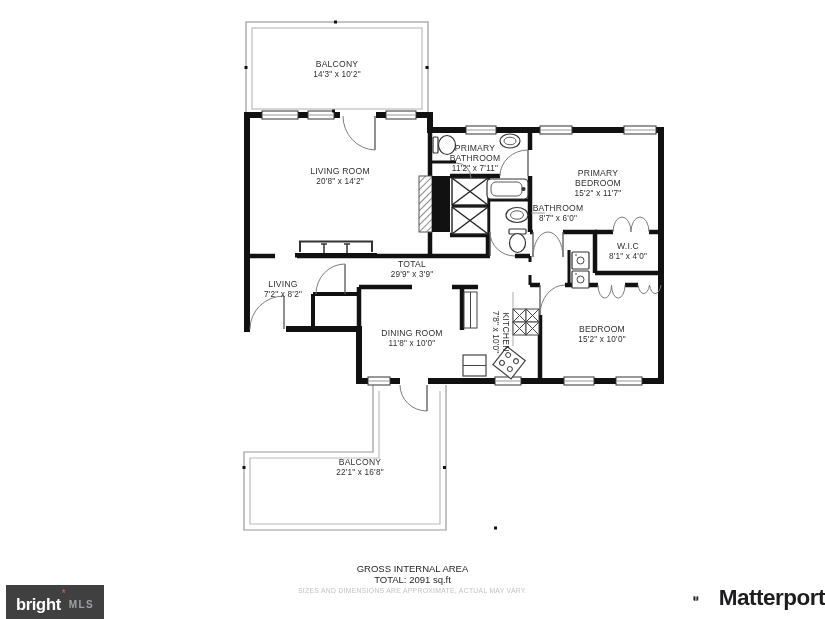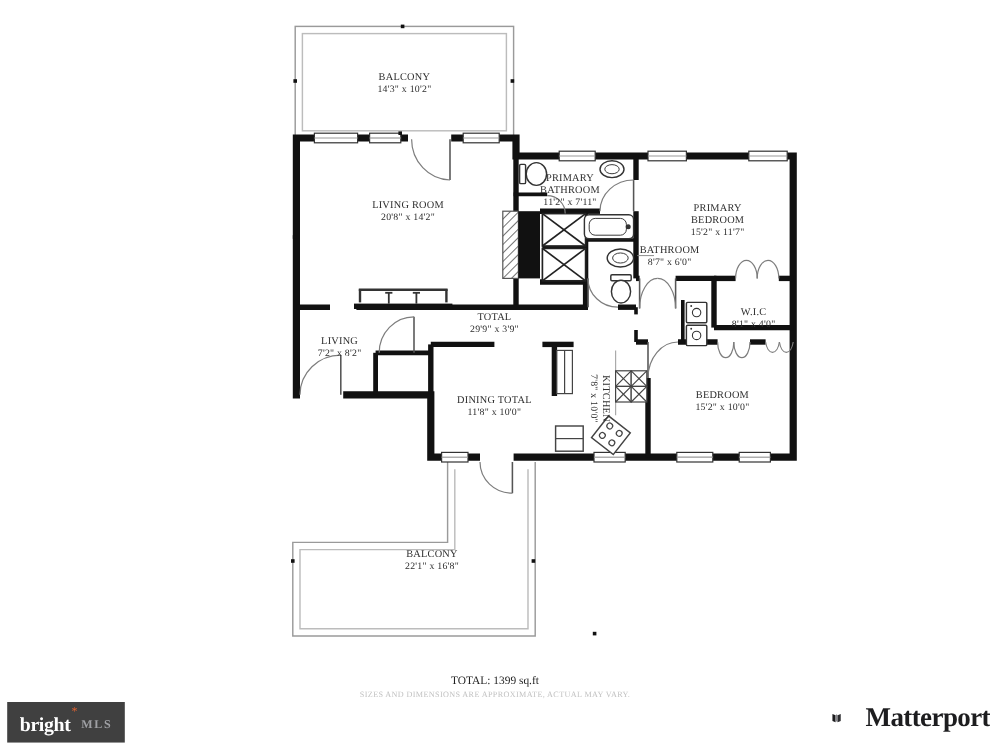--- a/index.html
+++ b/index.html
@@ -1,17 +1,17 @@
 <!DOCTYPE html>
 <html><head>
 <meta charset="utf-8">
 <style>
   html,body{margin:0;padding:0;background:#fff;}
   .stage{position:relative;width:825px;height:619px;background:#fff;overflow:hidden;
-         font-family:Liberation Serif, serif;}
+         font-family:Liberation Sans, sans-serif;}
   .plan-svg{position:absolute;left:0;top:0;}
   .room-label{position:absolute;transform:translate(-50%,-50%);text-align:center;
               color:#2f2f2f;letter-spacing:.2px;}
   .room-label .rname{font-size:8.6px;line-height:10px;white-space:pre-line;}
   .room-label .rdims{font-size:8.2px;line-height:10px;margin-top:1px;white-space:nowrap;}
   .room-label.rot90{transform:translate(-50%,-50%) rotate(90deg);}
   .footer{position:absolute;left:0;right:0;top:563px;text-align:center;color:#1f1f1f;}
   .f-line{font-size:9.5px;line-height:11px;font-weight:400;}
   .f-disclaimer{font-size:6.8px;line-height:9px;color:#c2c2c2;margin-top:1px;letter-spacing:.3px;}
   .bright{position:absolute;left:6px;top:585px;width:98px;height:38px;background:#404040;
@@ -300,51 +300,52 @@
   </div>
   <div class="room-label" style="left:598px;top:183px">
     <div class="rname">PRIMARY
 BEDROOM</div>
     <div class="rdims">15'2" x 11'7"</div>
   </div>
   <div class="room-label" style="left:558px;top:213px">
     <div class="rname">BATHROOM</div>
     <div class="rdims">8'7" x 6'0"</div>
   </div>
-  <div class="room-label" style="left:628px;top:265px">
+  <div class="room-label" style="left:628px;top:251px">
     <div class="rname">W.I.C</div>
     <div class="rdims">8'1" x 4'0"</div>
   </div>
   <div class="room-label" style="left:412px;top:269px">
     <div class="rname">TOTAL</div>
     <div class="rdims">29'9" x 3'9"</div>
   </div>
   <div class="room-label" style="left:283px;top:289px">
     <div class="rname">LIVING</div>
     <div class="rdims">7'2" x 8'2"</div>
   </div>
   <div class="room-label" style="left:412px;top:338px">
-    <div class="rname">DINING TOTAL</div>
+    <div class="rname">DINING ROOM</div>
     <div class="rdims">11'8" x 10'0"</div>
   </div>
   <div class="room-label rot90" style="left:500px;top:332px">
     <div class="rname">KITCHEN</div>
     <div class="rdims">7'8" x 10'0"</div>
   </div>
   <div class="room-label" style="left:602px;top:334px">
     <div class="rname">BEDROOM</div>
     <div class="rdims">15'2" x 10'0"</div>
   </div>
   <div class="room-label" style="left:360px;top:467px">
     <div class="rname">BALCONY</div>
     <div class="rdims">22'1" x 16'8"</div>
   </div>
 
   <div class="footer">
-    <div class="f-line">TOTAL: 1399 sq.ft</div>
+    <div class="f-line">GROSS INTERNAL AREA</div>
+    <div class="f-line">TOTAL: 2091 sq.ft</div>
     <div class="f-disclaimer">SIZES AND DIMENSIONS ARE APPROXIMATE, ACTUAL MAY VARY.</div>
   </div>
 
   <div class="bright">
     <span class="b-word">bright</span>
       <span class="b-star">*</span>
       <span class="b-mls">MLS</span>
   </div>
 
   <div class="mp">

